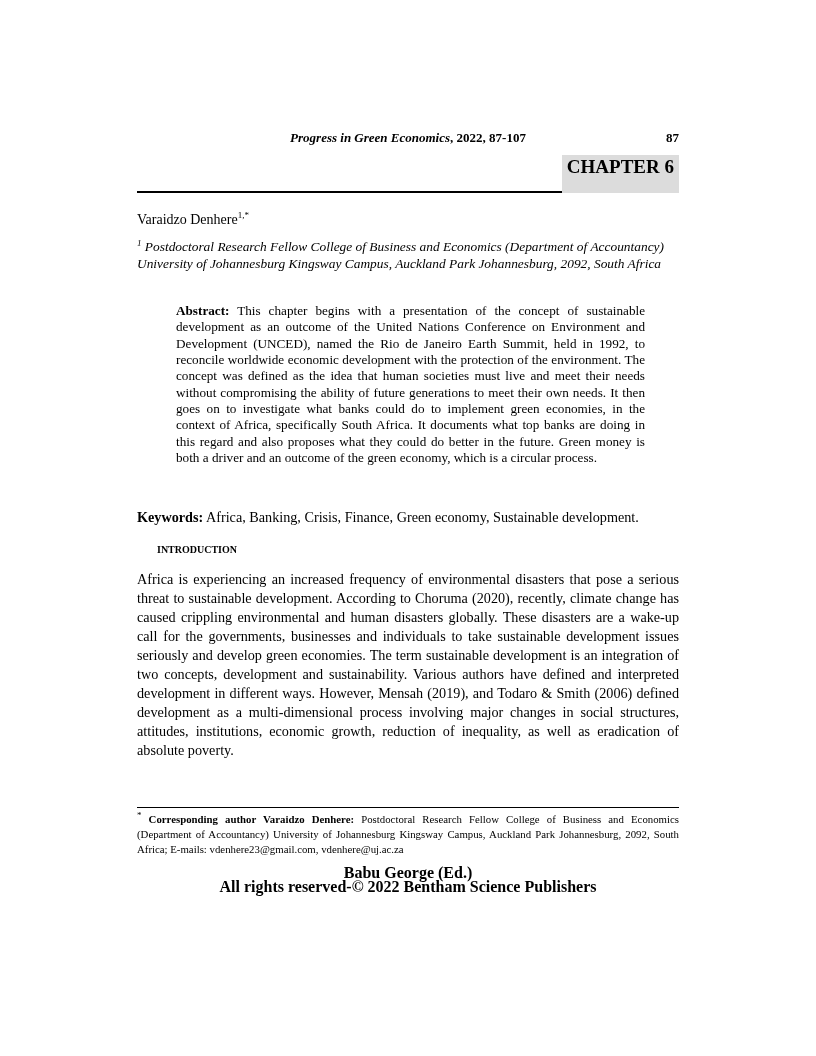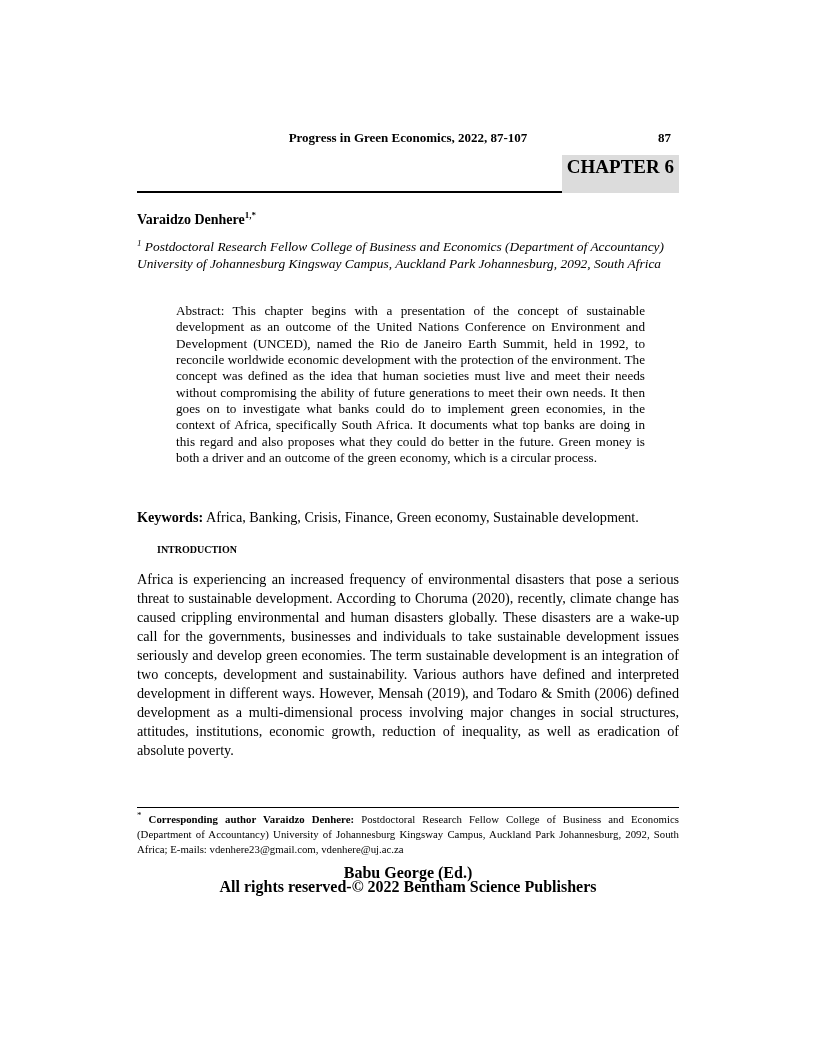--- a/index.html
+++ b/index.html
@@ -20,24 +20,24 @@
     width: 542px;
   }
   
   .running-head {
     position: relative;
     text-align: center;
     font-weight: bold;
     font-size: 13px;
     line-height: 15px;
   }
-  .running-head .journal { }
+  .running-head .journal { font-style: italic; }
   .running-head .page-num {
     position: absolute;
-    right: 8px;
+    right: 0;
     top: 0;
   }
   
   .chapter-row {
     margin-top: 10px;
     border-bottom: 2px solid #000;
     text-align: right;
   }
   .chapter-badge {
     display: inline-block;
@@ -50,38 +50,38 @@
   
   .title {
     margin-top: 15px;
     font-size: 22px;
     font-weight: bold;
     line-height: 26px;
   }
   .author {
     margin-top: 17px;
     font-size: 14px;
-    font-weight: bold;
+    font-weight: normal;
   }
   .author sup, .affiliation sup, .footnote sup { font-size: 9px; }
   .affiliation {
     margin-top: 7px;
     font-style: italic;
     font-size: 13.4px;
     line-height: 17px;
     text-align: left;
   }
   
   .abstract {
     margin: 31px 34px 0 39px;
     font-size: 13.2px;
     line-height: 16.3px;
     text-align: justify;
   }
-  .abstract .label { font-weight: normal; }
+  .abstract .label { font-weight: bold; }
   
   .keywords {
     margin-top: 42px;
     font-size: 14.2px;
     line-height: 19px;
     text-align: justify;
   }
   .keywords .label { font-weight: bold; }
   
   .section-heading {

